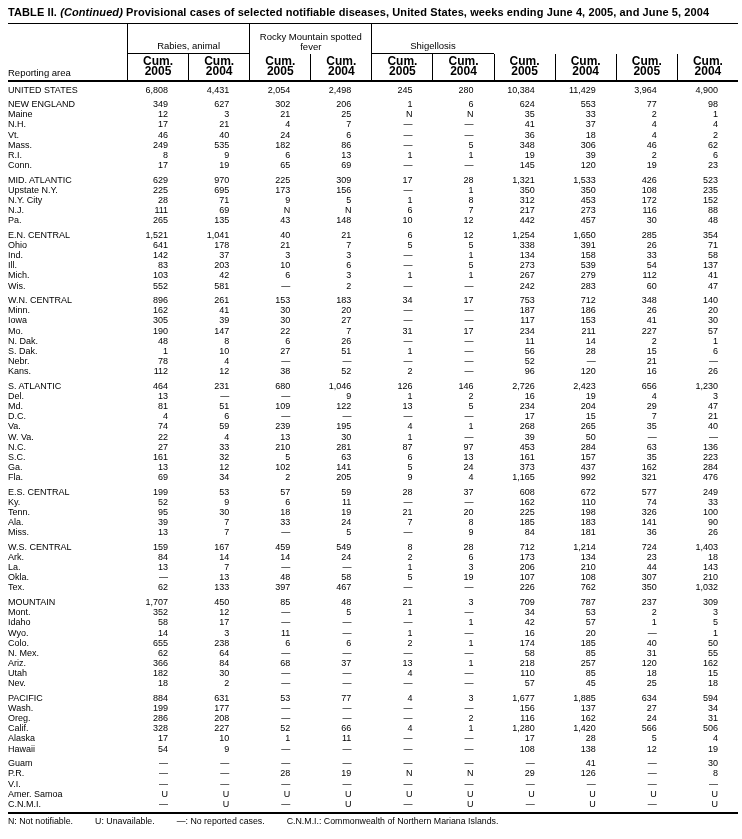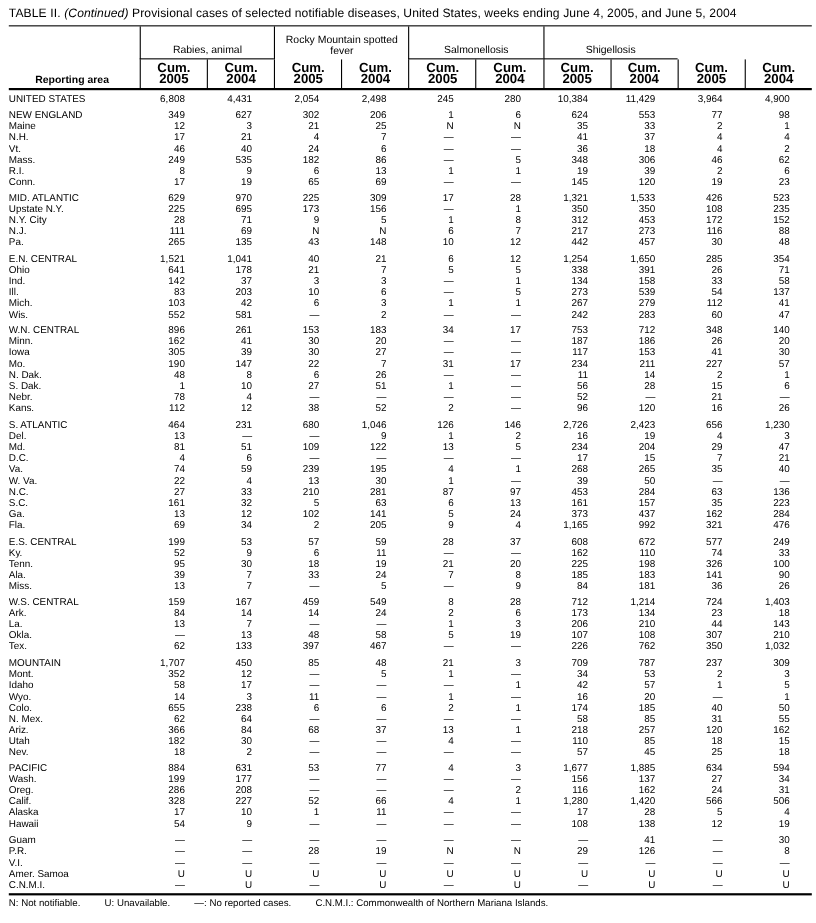--- a/index.html
+++ b/index.html
@@ -1,33 +1,33 @@
 <!DOCTYPE html>
 <html><head>
 <meta charset="utf-8">
 <style>
   html,body{margin:0;padding:0;background:#fff;}
   body{width:742px;height:839px;overflow:hidden;color:#000;
        font-family:"Liberation Sans","DejaVu Sans",sans-serif;}
   .page{padding:6px 5px 0 8px;}
-  .title{font-weight:normal;font-size:11px;line-height:13.5px;letter-spacing:0.1px;}
+  .title{font-weight:bold;font-size:11px;line-height:13.5px;letter-spacing:0.1px;}
   .title .cont{font-style:italic;}
   .tbl{width:730px;margin-top:3px;}
   .grid{display:grid;grid-template-columns:119px repeat(10,61.1px);}
   .thead{border-top:1.5px solid #000;border-bottom:2px solid #000;}
   .group-row .gcell{grid-column:span 2;border-left:1px solid #000;
       display:flex;align-items:flex-end;justify-content:center;text-align:center;
       font-weight:normal;font-size:9.5px;line-height:10.5px;min-height:26px;
       padding:2px 6px 1px;}
   .group-row .gcell.ul{border-bottom:1px solid #000;}
   .group-row .gspacer{min-height:26px;}
   .sub-row .scell{border-left:1px solid #000;text-align:center;font-weight:bold;
       font-size:12px;line-height:10.5px;padding:2px 0 3px;}
-  .sub-row .alabel{display:flex;align-items:flex-end;font-weight:bold;
-      font-size:9.5px;padding-bottom:2px;margin-left:24px;}
+  .sub-row .alabel{display:flex;align-items:flex-end;font-weight:normal;
+      font-size:9.5px;padding-bottom:2px;}
   .tbody{padding-top:2px;}
   .section{margin-top:4.5px;}
   .section.first{margin-top:1px;}
   .row{height:10.15px;line-height:10.15px;font-size:9px;}
   .cell{overflow:hidden;white-space:nowrap;}
   .cell.area{text-align:left;}
   .cell.num{text-align:right;padding-right:20px;}
   .bottom-rule{width:730px;border-top:2px solid #000;margin-top:3px;}
   .foot{font-size:8.8px;line-height:11px;margin-top:2.5px;}
   .foot .leg{margin-right:0;}
@@ -42,21 +42,20 @@
     <span class="cont">(Continued)</span>
     <span>Provisional cases of selected notifiable diseases, United States, weeks ending June 4, 2005, and June 5, 2004</span>
   </div>
 
   <div class="tbl">
     <div class="thead">
       <div class="grid group-row">
         <div class="gspacer"></div>
           <div class="gcell ul">Rabies, animal</div>
           <div class="gcell">Rocky Mountain spotted fever</div>
-          <div class="gcell ul">Salmonellosis</div>
           <div class="gcell ul">Shigellosis</div>
         </div>
       <div class="grid sub-row">
         <div class="alabel">Reporting area</div>
       <div class="scell">
             <div class="">Cum.</div>
             <div class="">2005</div>
           </div>
           <div class="scell">
             <div class="">Cum.</div>

